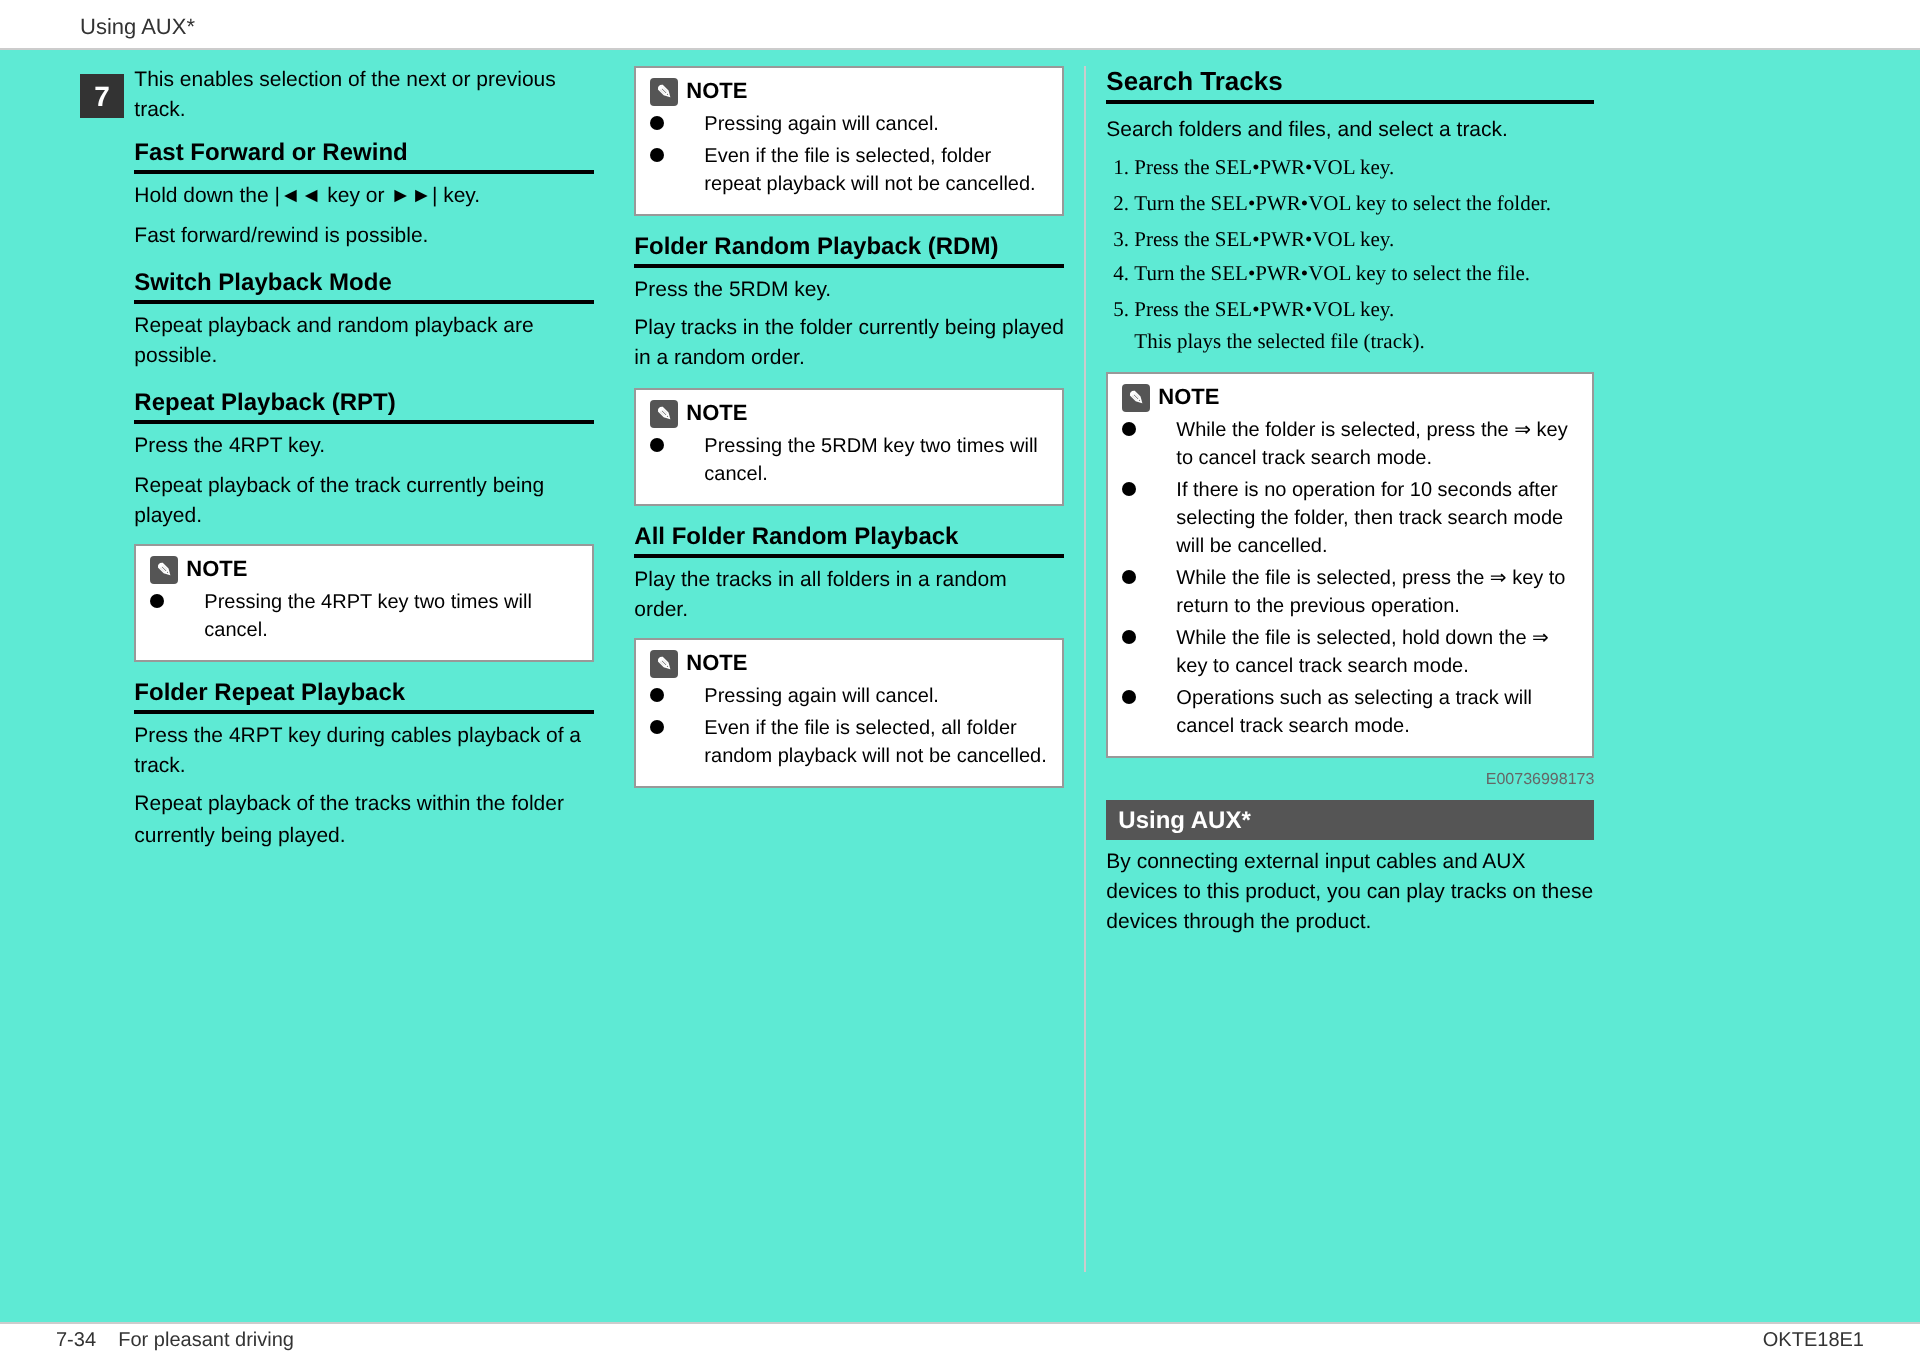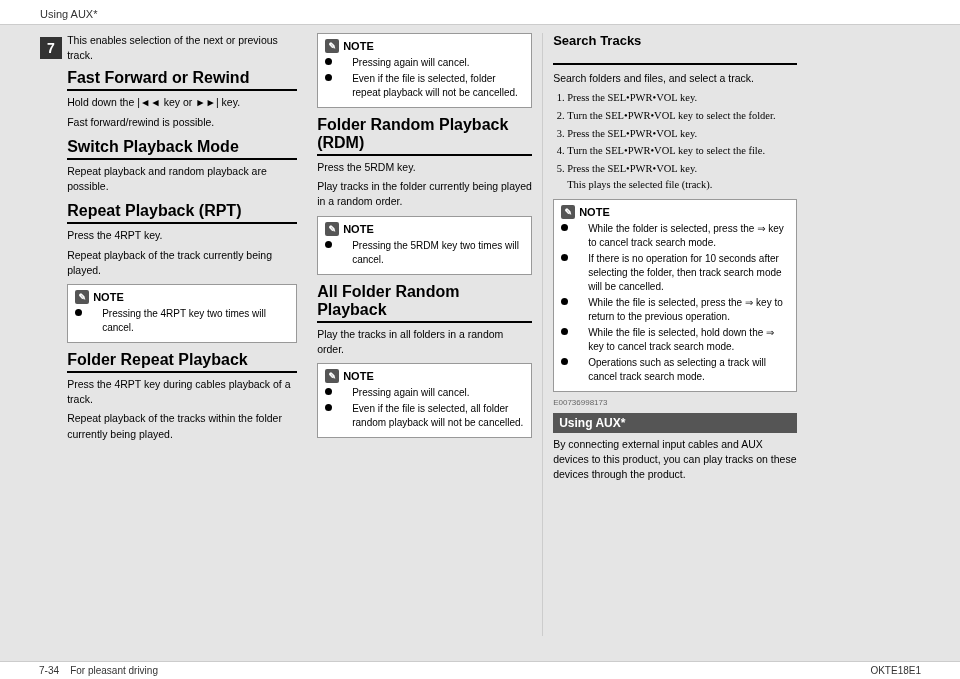--- a/index.html
+++ b/index.html
@@ -8,21 +8,21 @@
       height: 679px;
       background: #fff;
       font-family: Arial, sans-serif;
       font-size: 11px;
       color: #000;
       overflow: hidden;
     }
     .page-container {
       width: 960px;
       height: 679px;
-      background: #e5e5e5;
+      background: #5eead4;
       position: relative;
     }
     .header-bar {
       background: #fff;
       padding: 8px 40px 4px 40px;
       border-bottom: 1px solid #ccc;
       font-size: 11px;
       color: #333;
     }
     .main-content {
@@ -58,35 +58,35 @@
       padding: 0 10px;
       flex-shrink: 0;
     }
     .right-column {
       width: 255px;
       padding-left: 10px;
       flex-shrink: 0;
       border-left: 1px solid #ccc;
     }
     .section-title {
-      font-size: 16px;
+      font-size: 12px;
       font-weight: bold;
       border-bottom: 2px solid #000;
       padding-bottom: 2px;
       margin-bottom: 4px;
       margin-top: 8px;
     }
     .section-title-first {
       margin-top: 0;
     }
     .section-title-search {
       font-size: 13px;
       font-weight: bold;
       border-bottom: 2px solid #000;
-      padding-bottom: 15px;
+      padding-bottom: 2px;
       margin-bottom: 6px;
       margin-top: 0;
     }
     .body-text {
       font-size: 10.5px;
       line-height: 1.45;
       margin-bottom: 4px;
     }
     .note-box {
       border: 1px solid #999;
@@ -140,21 +140,21 @@
       margin-top: 6px;
       margin-bottom: 4px;
     }
     .footer-bar {
       position: absolute;
       bottom: 0;
       left: 0;
       right: 0;
       display: flex;
       justify-content: space-between;
-      padding: 3px 39px;
+      padding: 3px 28px;
       border-top: 1px solid #ccc;
       font-size: 10px;
       color: #333;
       background: #fff;
     }
     .columns-wrapper {
       display: flex;
       width: 100%;
     }
     .intro-text {
@@ -167,21 +167,21 @@
       font-size: 10.5px;
       line-height: 1.5;
       font-family: Liberation Serif, serif;
     }
     .ol-list li {
       margin-bottom: 2px;
     }
     .image-id {
       font-size: 8px;
       color: #666;
-      text-align: left;
+      text-align: right;
       margin-bottom: 2px;
     }
   </style>
 </head>
 <body>
 
 <div class="page-container">
   <div class="header-bar">
     <span>Using AUX*</span>
   </div>

